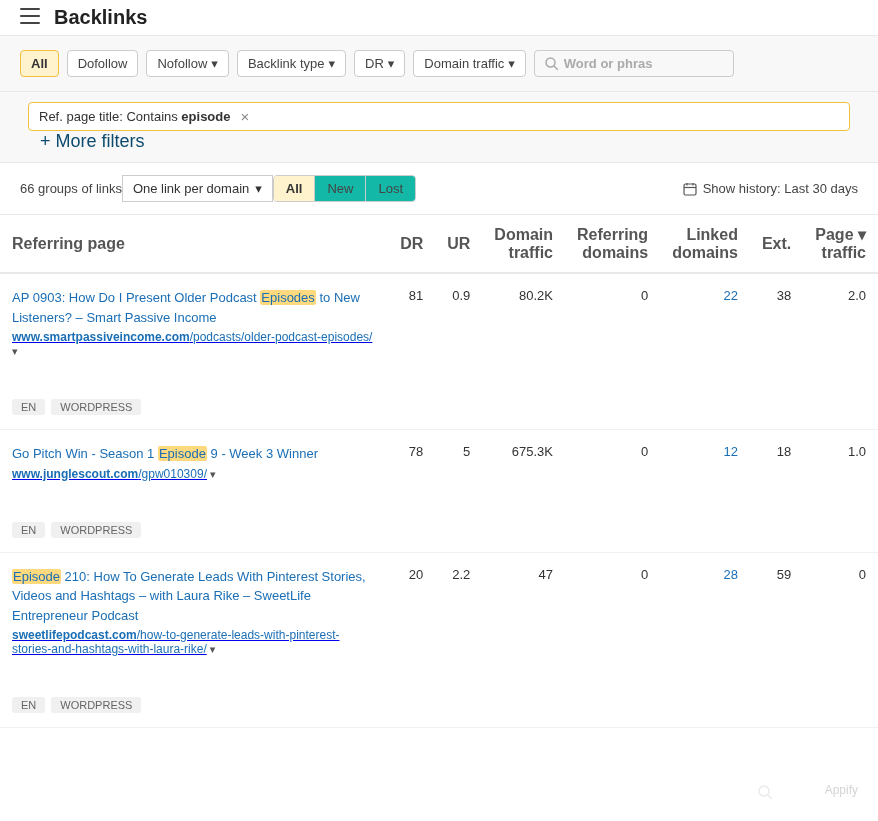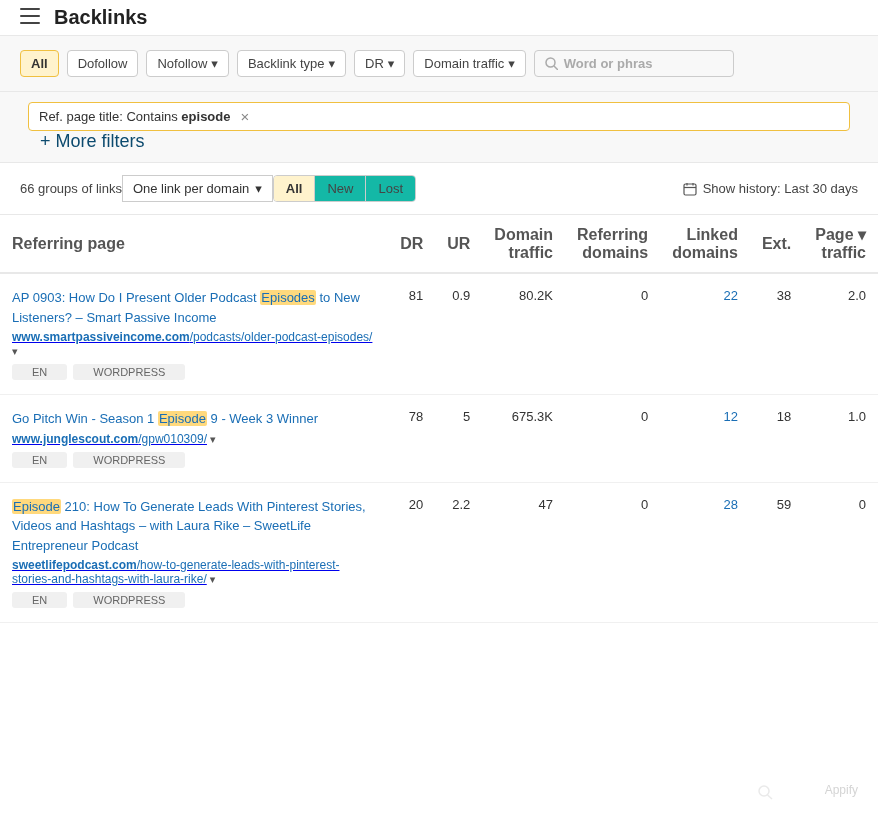--- a/index.html
+++ b/index.html
@@ -34,21 +34,21 @@
     td { padding: 14px 12px; vertical-align: top; font-size: 13px; }
     td.num { text-align: right; color: #333; }
     td.link-col { max-width: 400px; }
 
     .ref-page-title a { color: #1a6eb5; text-decoration: none; font-size: 13px; line-height: 1.5; }
     .highlight-word { background: #ffd97d; border-radius: 2px; padding: 0 1px; }
     .url-line { font-size: 12px; margin-top: 3px; }
     .url-line .domain { color: #1a6eb5; font-weight: 600; }
     .url-line .path { color: #1a6eb5; }
     .badges { display: flex; gap: 6px; margin-top: 6px; }
-    .badge { background: #f0f0f0; border-radius: 3px; padding: 2px 20px; font-size: 11px; color: #666; font-weight: 500; }
+    .badge { background: #f0f0f0; border-radius: 3px; padding: 2px 9px; font-size: 11px; color: #666; font-weight: 500; margin-top: 35px; }
     .linked-domains-link { color: #1a6eb5; text-decoration: none; }
 
     .watermark { position: fixed; bottom: 20px; right: 20px; opacity: 0.5; font-size: 12px; color: #aaa; }
   </style>
 </head>
 <body>
 
 <div class="header">
   <span class="menu-icon">
     <svg width="20" height="16" viewBox="0 0 20 16" fill="none">

